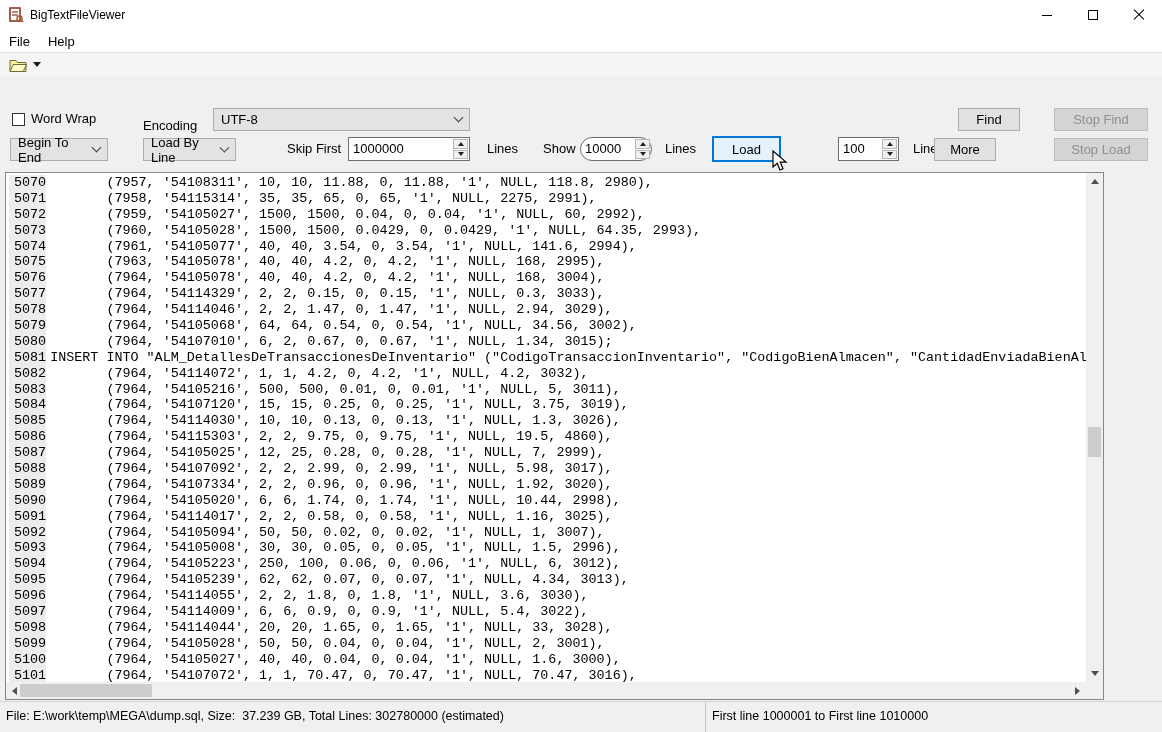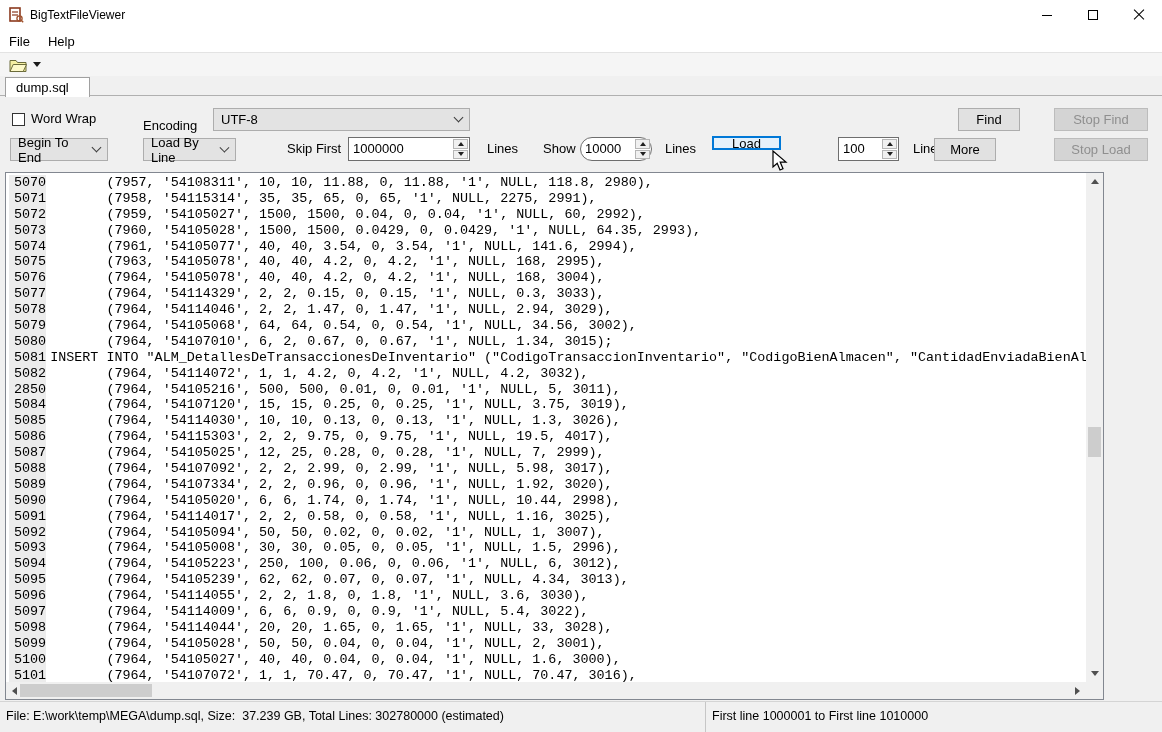--- a/index.html
+++ b/index.html
@@ -39,21 +39,21 @@
           transform:rotate(45deg); margin-top:-4px; }
   .spinner { position:absolute; height:24px; background:#fff; border:1px solid #6e6e6e; display:flex; }
   .spin-val { flex:1; padding:3px 0 0 4px; white-space:pre; overflow:hidden; }
   .spin-btns { width:17px; display:flex; flex-direction:column; padding:1px; }
   .spin-btn { flex:1; background:#f0f0f0; border:1px solid #b5b5b5; display:flex; align-items:center; justify-content:center; }
   .spin-btn + .spin-btn { margin-top:1px; }
   .tri-up   { width:0; height:0; border-left:3px solid transparent; border-right:3px solid transparent; border-bottom:4px solid #202020; }
   .tri-down { width:0; height:0; border-left:3px solid transparent; border-right:3px solid transparent; border-top:4px solid #202020; }
   .btn { position:absolute; height:23px; background:#e1e1e1; border:1px solid #adadad;
          display:flex; align-items:center; justify-content:center; }
-  .btn.primary { background:#e5f1fb; border:2px solid #0078d7; height:14px; }
+  .btn.primary { background:#e5f1fb; border:2px solid #0078d7; height:26px; }
   .btn.disabled { background:#d4d4d4; border:1px solid #bcbcbc; color:#8f8f8f; }
 
   
   .editor { position:absolute; left:5px; top:172px; width:1099px; height:528px; background:#fff; border:1px solid #828790; }
   .code-area { position:absolute; left:0; top:0; right:17px; bottom:17px; overflow:hidden; padding-top:2px; }
   .code-row { display:flex; height:15.9px; line-height:15.9px;
               font-family:"Liberation Mono","DejaVu Sans Mono",monospace; font-size:13.4px; white-space:pre; }
   .gutter { flex:0 0 37px; margin-left:3px; background:#ececec; padding-left:5px; }
   .code-text { padding-left:4px; tab-size:7; }
 
@@ -113,25 +113,20 @@
   <div class="toolbar">
     <span class="open-btn">
       <svg width="18" height="14" viewBox="0 0 18 14">
         <path d="M1,2.5 h6 l1.5,2 h8.5 v9 h-16 z" fill="#f5efa2" stroke="#6b6b3a" stroke-width="1"></path>
         <path d="M1,13.5 L4.2,6.5 H17.5 L14.2,13.5 Z" fill="#fdf9c9" stroke="#6b6b3a" stroke-width="1"></path>
       </svg>
       <span class="caret-down"></span>
     </span>
   </div>
 
-  <div class="tabstrip">
-    <div class="tab">
-      <span>dump.sql</span>
-    </div>
-  </div>
 
   <div class="controls">
 
     <span class="checkbox" style="left:12px; top:17px;"></span>
     <span class="lbl" style="left:31px; top:15px;">Word Wrap</span>
     <span class="lbl" style="left:143px; top:15px;margin-top:7px;">Encoding</span>
     <div class="combo" style="left:213px; top:12px; width:257px;">
       <span>UTF-8</span>
       <span class="chev"></span>
     </div>
@@ -248,34 +243,34 @@
       </div>
         <div class="code-row">
         <span class="gutter">5081</span>
         <span class="code-text">INSERT INTO "ALM_DetallesDeTransaccionesDeInventario" ("CodigoTransaccionInventario", "CodigoBienAlmacen", "CantidadEnviadaBienAlmacen",</span>
       </div>
         <div class="code-row">
         <span class="gutter">5082</span>
         <span class="code-text">	(7964, '54114072', 1, 1, 4.2, 0, 4.2, '1', NULL, 4.2, 3032),</span>
       </div>
         <div class="code-row">
-        <span class="gutter">2850</span>
+        <span class="gutter">5083</span>
         <span class="code-text">	(7964, '54105216', 500, 500, 0.01, 0, 0.01, '1', NULL, 5, 3011),</span>
       </div>
         <div class="code-row">
         <span class="gutter">5084</span>
         <span class="code-text">	(7964, '54107120', 15, 15, 0.25, 0, 0.25, '1', NULL, 3.75, 3019),</span>
       </div>
         <div class="code-row">
         <span class="gutter">5085</span>
         <span class="code-text">	(7964, '54114030', 10, 10, 0.13, 0, 0.13, '1', NULL, 1.3, 3026),</span>
       </div>
         <div class="code-row">
         <span class="gutter">5086</span>
-        <span class="code-text">	(7964, '54115303', 2, 2, 9.75, 0, 9.75, '1', NULL, 19.5, 4017),</span>
+        <span class="code-text">	(7964, '54115303', 2, 2, 9.75, 0, 9.75, '1', NULL, 19.5, 4860),</span>
       </div>
         <div class="code-row">
         <span class="gutter">5087</span>
         <span class="code-text">	(7964, '54105025', 12, 25, 0.28, 0, 0.28, '1', NULL, 7, 2999),</span>
       </div>
         <div class="code-row">
         <span class="gutter">5088</span>
         <span class="code-text">	(7964, '54107092', 2, 2, 2.99, 0, 2.99, '1', NULL, 5.98, 3017),</span>
       </div>
         <div class="code-row">

